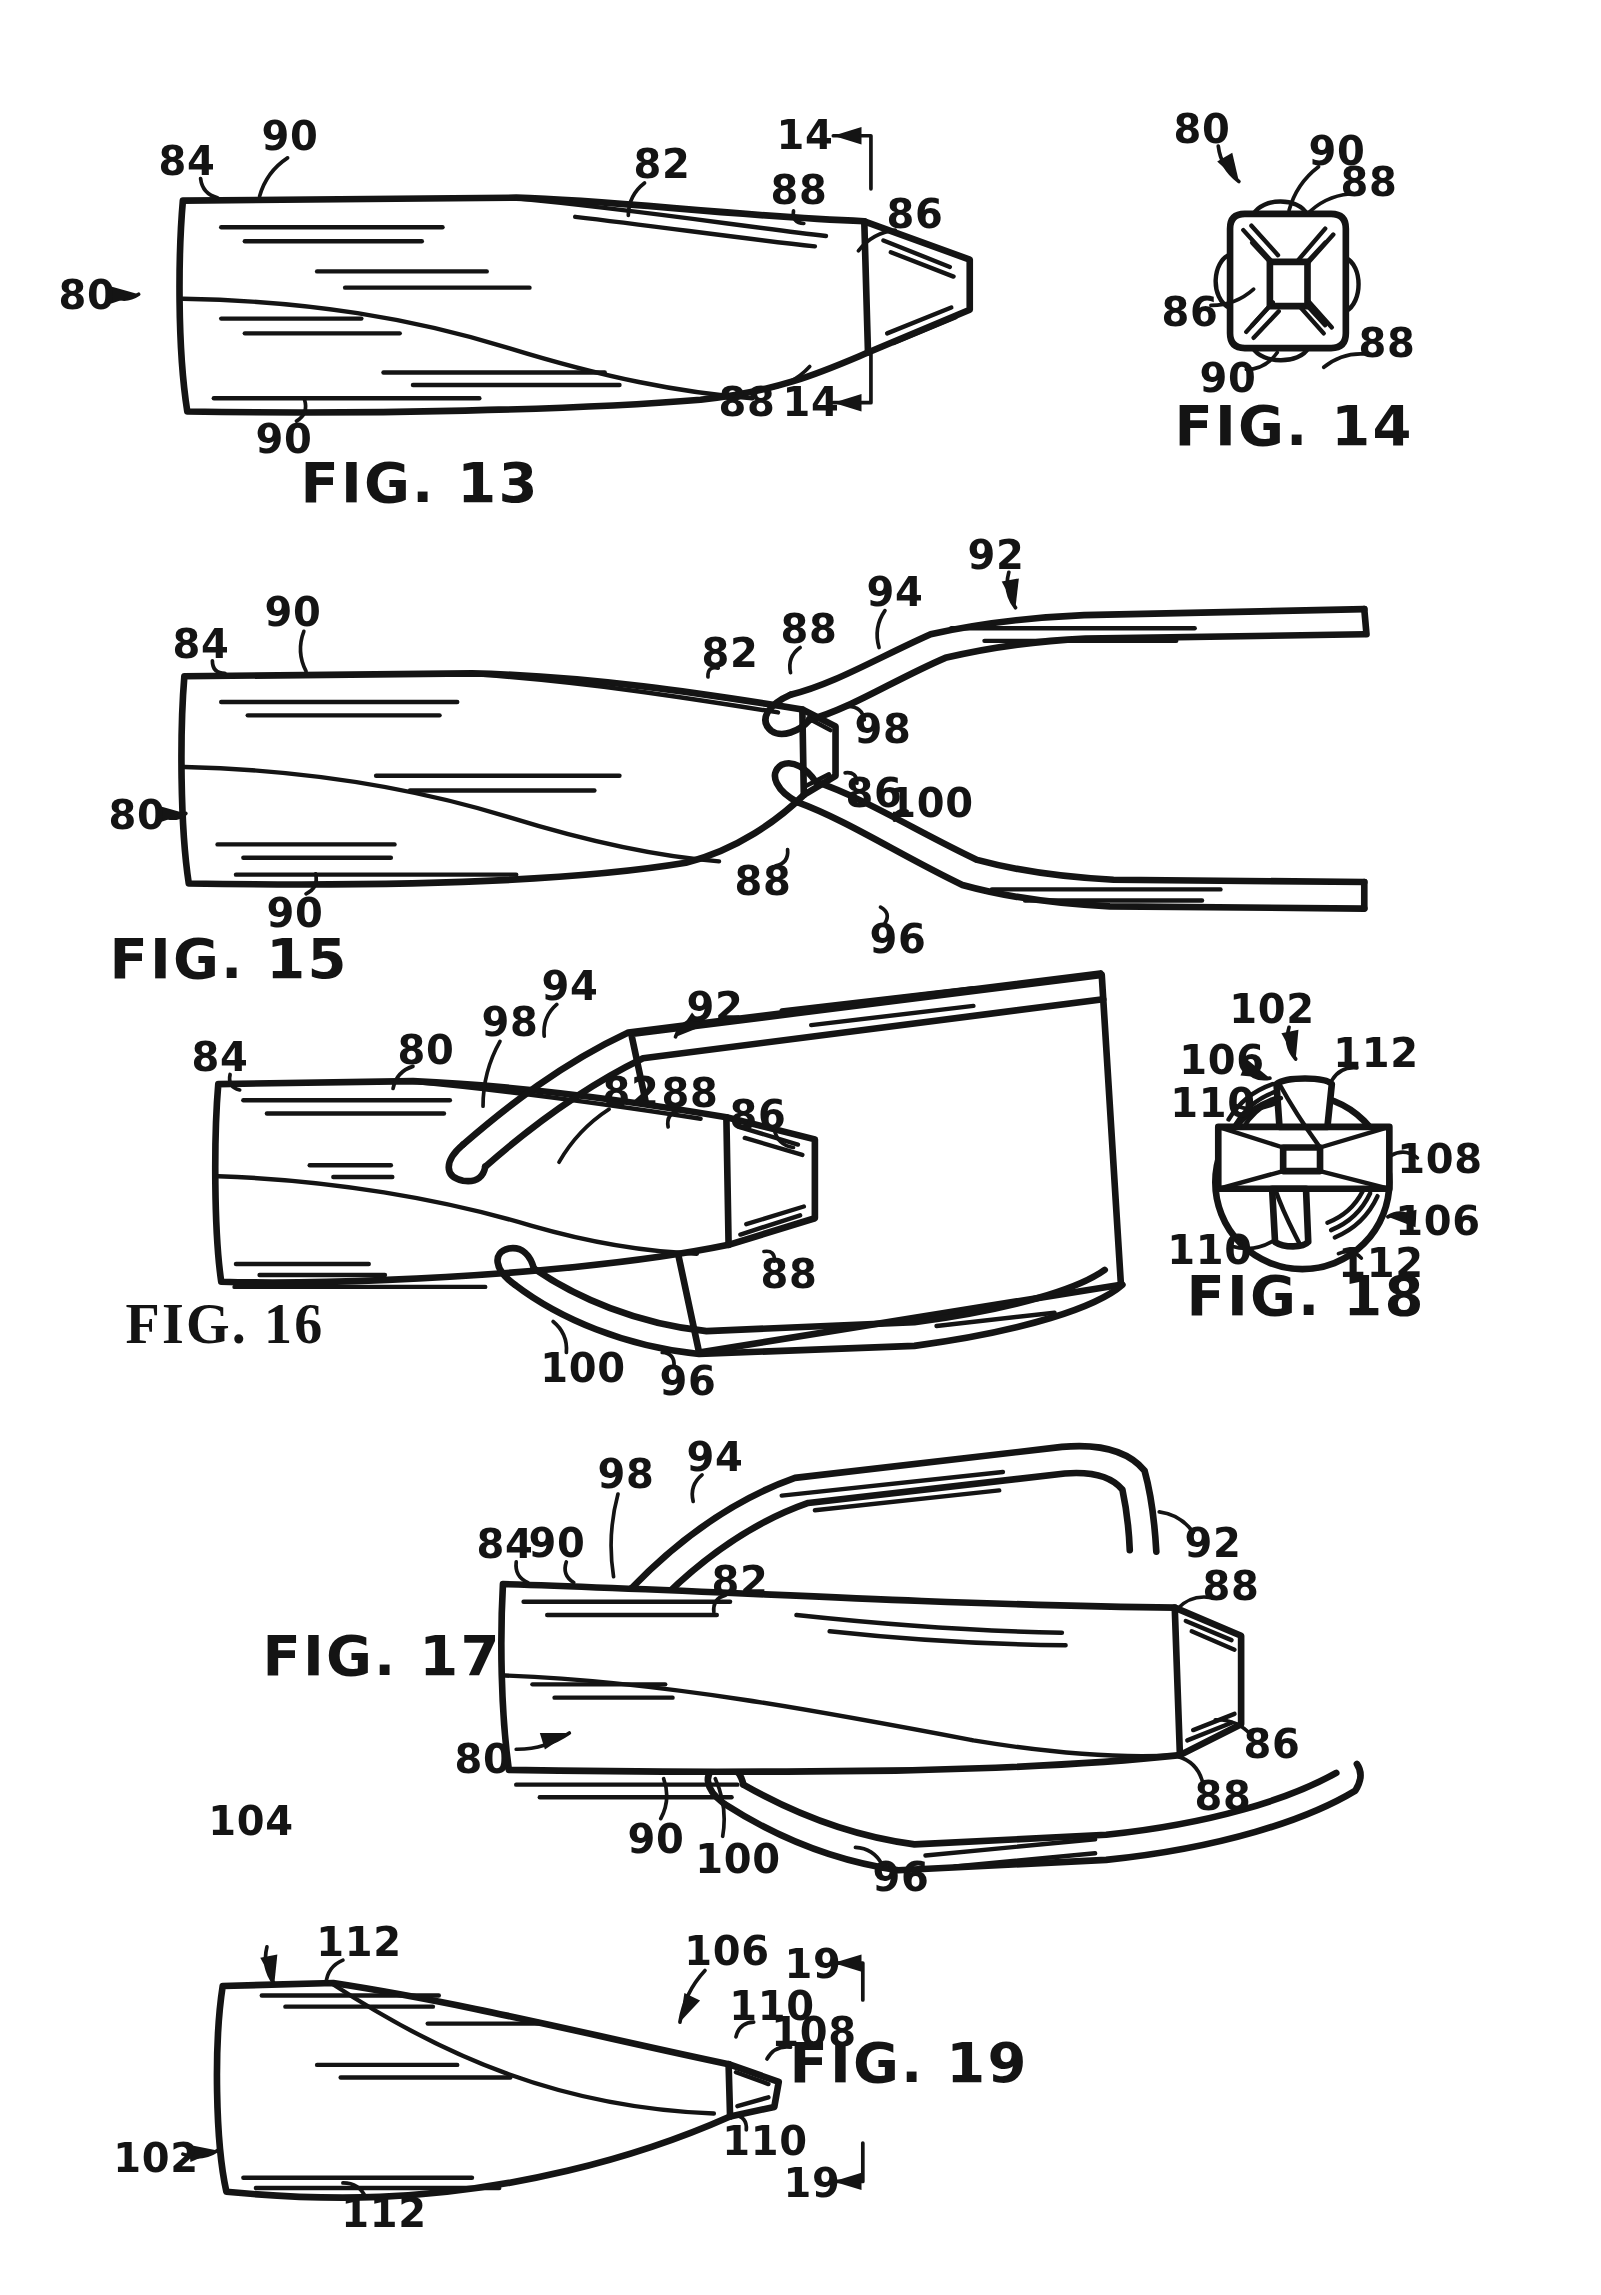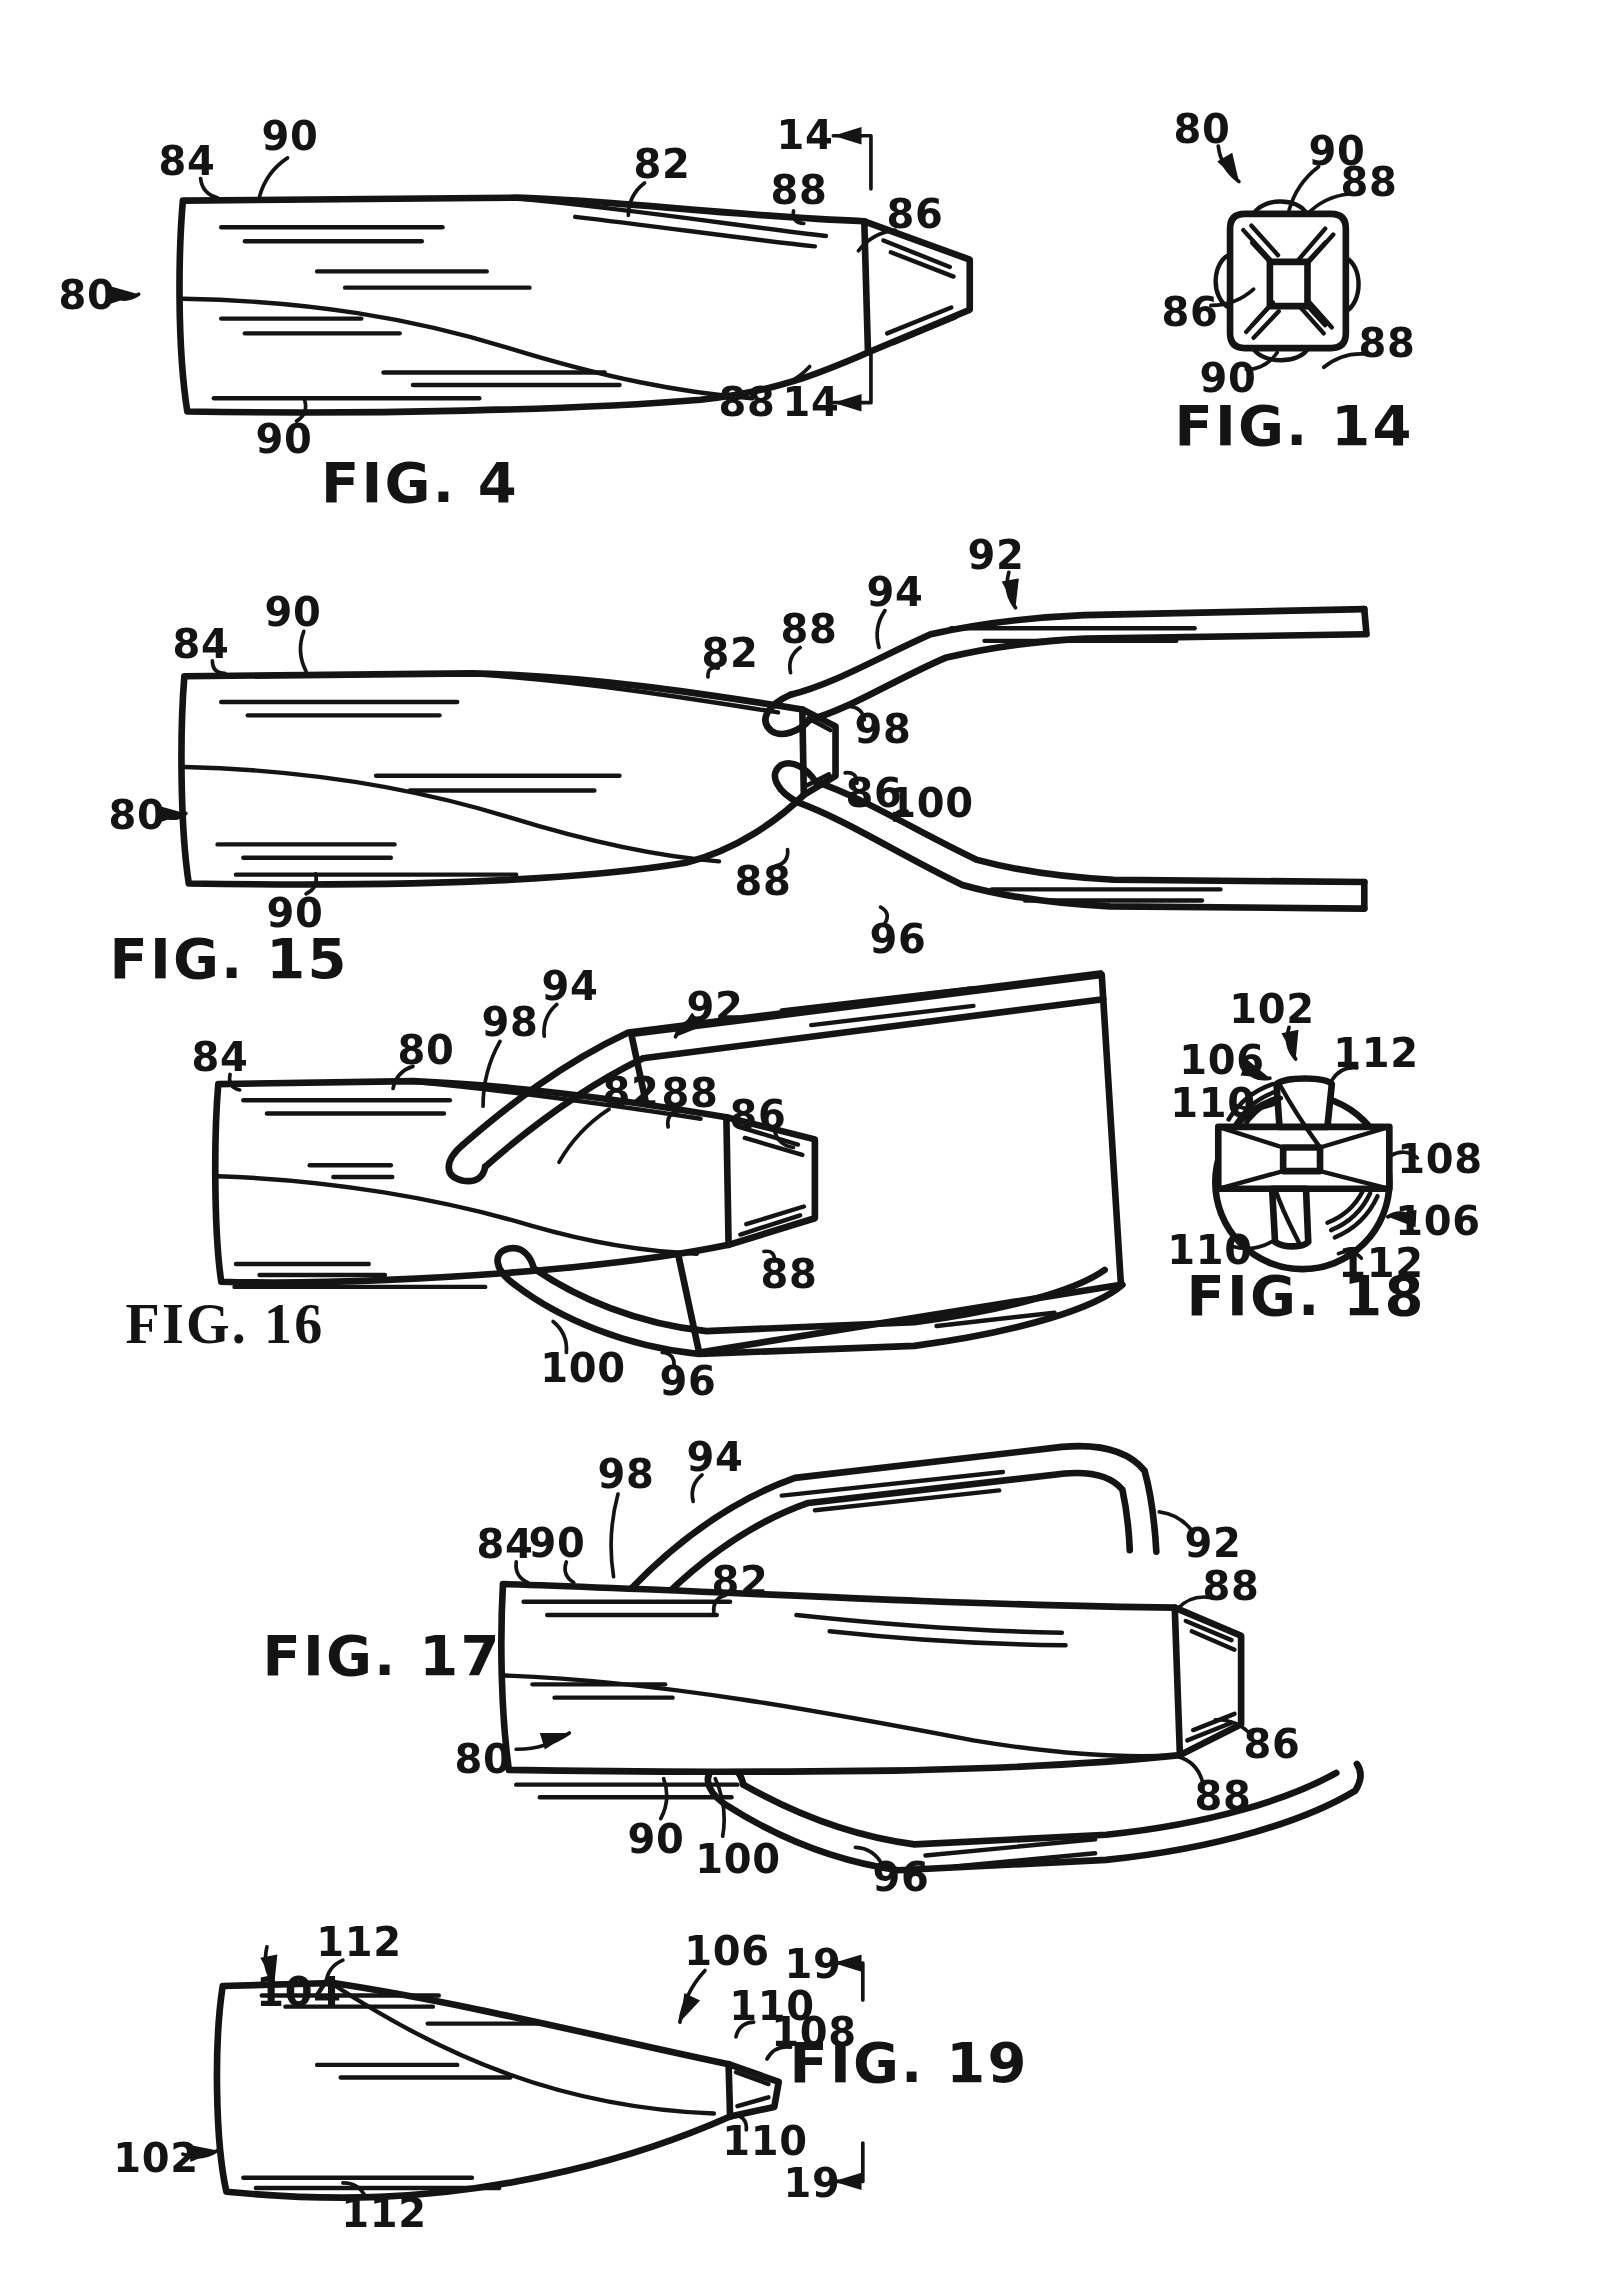--- a/index.html
+++ b/index.html
@@ -305,21 +305,21 @@
       <polygon points="1722,1462 1682.1640804278725,1458.3806752227827 1691.1656213186734,1436.5197902022655" class="arrowhead"></polygon>
       <path d="M1840,1448 Q1817.6334368540006,1445.766873708001 1806,1465" class="leader"></path>
       <path d="M1672,1498 Q1700.2142515570026,1509.4980871921452 1728,1497" class="leader"></path>
       <path d="M1922,1570 Q1904.9965457582448,1556.5414509010614 1886,1567" class="leader"></path>
       <path d="M1916,1652 Q1899.7046642634177,1639.0207075219 1882,1650" class="leader"></path>
       <polygon points="1882,1650 1920.8416591566295,1640.4435616488033 1919.453375631616,1664.0443815740348" class="arrowhead"></polygon>
       <path d="M1670,1690 Q1699.4884168150704,1698.407334520564 1726,1683" class="leader"></path>
       <path d="M1846,1706 Q1832.7802628787904,1691.2186417929165 1815,1700" class="leader"></path>
     </svg>
 
-<div class="fig-caption" style="left: 420px; top: 483px;">FIG. 4</div>
+<div class="fig-caption" style="left: 420px; top: 483px;">FIG. 13</div>
     <div class="ref-label" style="left: 187px; top: 161px;">84</div>
     <div class="ref-label" style="left: 290px; top: 136px;">90</div>
     <div class="ref-label" style="left: 662px; top: 164px;">82</div>
     <div class="ref-label" style="left: 799px; top: 190px;">88</div>
     <div class="ref-label" style="left: 805px; top: 135px;">14</div>
     <div class="ref-label" style="left: 915px; top: 214px;">86</div>
     <div class="ref-label" style="left: 747px; top: 402px;">88</div>
     <div class="ref-label" style="left: 811px; top: 402px;">14</div>
     <div class="ref-label" style="left: 284px; top: 439px;">90</div>
     <div class="ref-label" style="left: 87px; top: 295px;">80</div>
@@ -364,21 +364,21 @@
     <div class="ref-label" style="left: 740px; top: 1581px;">82</div>
     <div class="ref-label" style="left: 1213px; top: 1543px;">92</div>
     <div class="ref-label" style="left: 1231px; top: 1586px;">88</div>
     <div class="ref-label" style="left: 1272px; top: 1744px;">86</div>
     <div class="ref-label" style="left: 1223px; top: 1796px;">88</div>
     <div class="ref-label" style="left: 483px; top: 1759px;">80</div>
     <div class="ref-label" style="left: 656px; top: 1839px;">90</div>
     <div class="ref-label" style="left: 738px; top: 1859px;">100</div>
     <div class="ref-label" style="left: 901px; top: 1877px;">96</div>
     <div class="fig-caption" style="left: 909px; top: 2063px;">FIG. 19</div>
-    <div class="ref-label" style="left: 251px; top: 1992px; margin-left: 48px;">104</div>
+    <div class="ref-label" style="left: 251px; top: 1821px;">104</div>
     <div class="ref-label" style="left: 359px; top: 1942px;">112</div>
     <div class="ref-label" style="left: 727px; top: 1951px;">106</div>
     <div class="ref-label" style="left: 772px; top: 2006px;">110</div>
     <div class="ref-label" style="left: 814px; top: 2032px;">108</div>
     <div class="ref-label" style="left: 765px; top: 2141px;">110</div>
     <div class="ref-label" style="left: 384px; top: 2213px;">112</div>
     <div class="ref-label" style="left: 156px; top: 2158px;">102</div>
     <div class="ref-label" style="left: 813px; top: 1964px;">19</div>
     <div class="ref-label" style="left: 812px; top: 2183px;">19</div>
     <div class="fig-caption" style="left: 1306px; top: 1296px;">FIG. 18</div>

